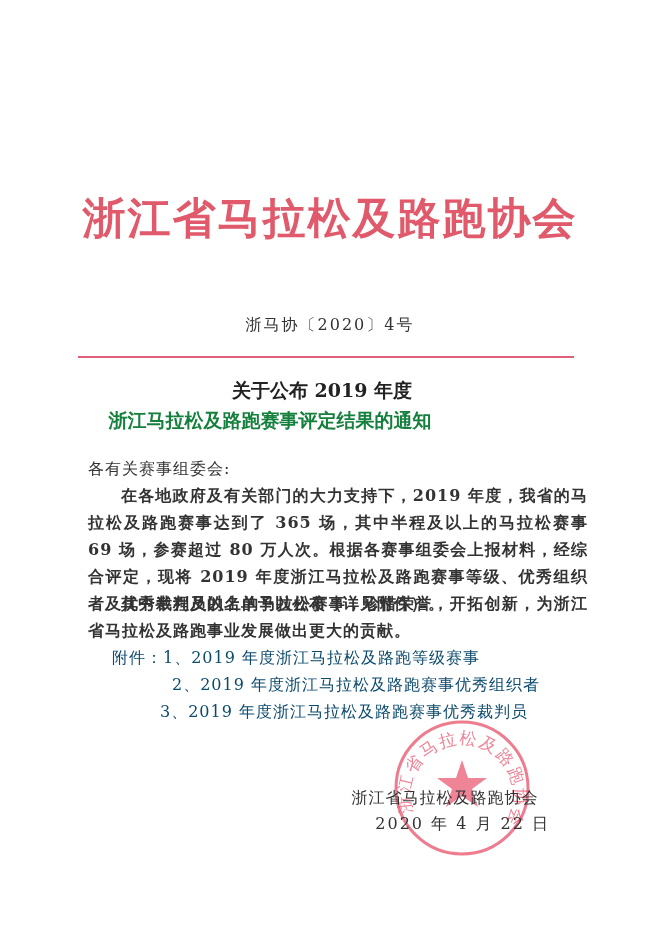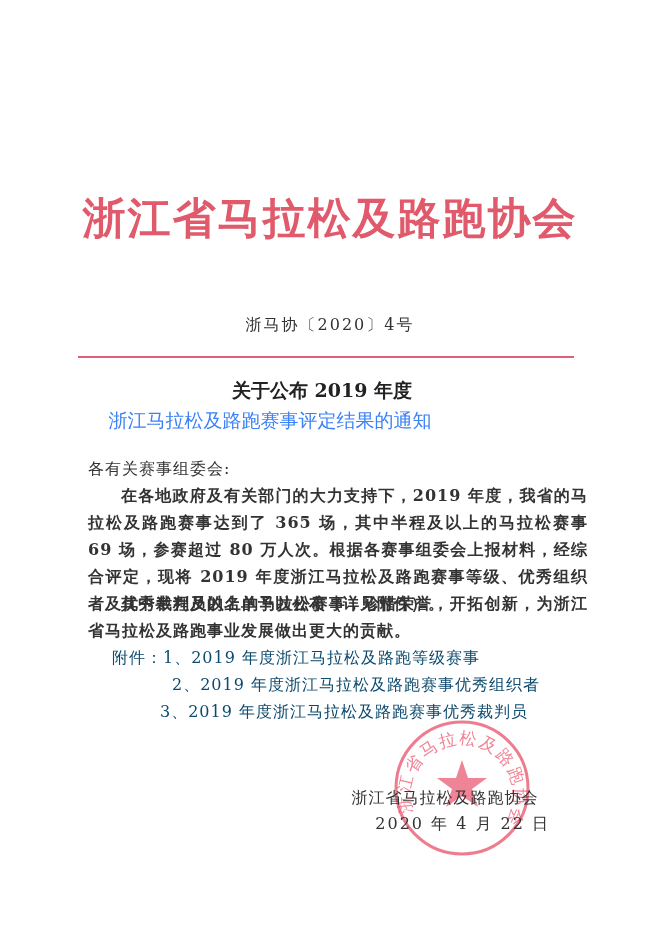--- a/index.html
+++ b/index.html
@@ -5,21 +5,21 @@
   html, body { margin: 0; padding: 0; background: #ffffff; }
   body { width: 660px; height: 934px; position: relative; overflow: hidden;
          font-family: "DejaVu Serif", "Liberation Serif", serif; color: #2b2b2b; }
   .abs { position: absolute; }
   .masthead { left: 0; width: 660px; top: 190px; text-align: center;
               font-family: "DejaVu Sans", "Liberation Sans", sans-serif;
               font-weight: bold; font-size: 43px; color: #e05a6b; letter-spacing: 2px; }
   .docno { left: 0; width: 660px; top: 315px; text-align: center; font-size: 16px; color: #333; letter-spacing: 2px; }
   .redline { left: 78px; top: 356px; width: 496px; height: 2px; background: #e0607a; }
   .title1 { left: 0; width: 644px; top: 378px; text-align: center; font-weight: bold; font-size: 19px; color: #222; }
-  .title2 { left: 0; width: 540px; top: 408px; text-align: center; font-weight: normal; font-size: 19px; color: #3b82f6; }
+  .title2 { left: 0; width: 540px; top: 408px; text-align: center; font-weight: bold; font-size: 19px; color: #15803d; }
   .body { left: 88px; width: 500px; font-size: 16px; line-height: 27px; color: #333; letter-spacing: 1px; }
   .salute { top: 455px; }
   .para { text-indent: 33px; font-weight: bold; }
   .p1 { top: 482px; text-align: justify; }
   .p2 { top: 590px; text-align: justify; }
   .attach { left: 112px; font-size: 16px; line-height: 27px; color: #0c4a6e; letter-spacing: 1px; }
   .att1 { top: 644px; }
   .att2 { left: 172px; top: 671px; }
   .att3 { left: 160px; top: 698px; }
   .sign { left: 340px; width: 210px; top: 788px; text-align: center; font-size: 16px; color: #333; letter-spacing: 1px; }

